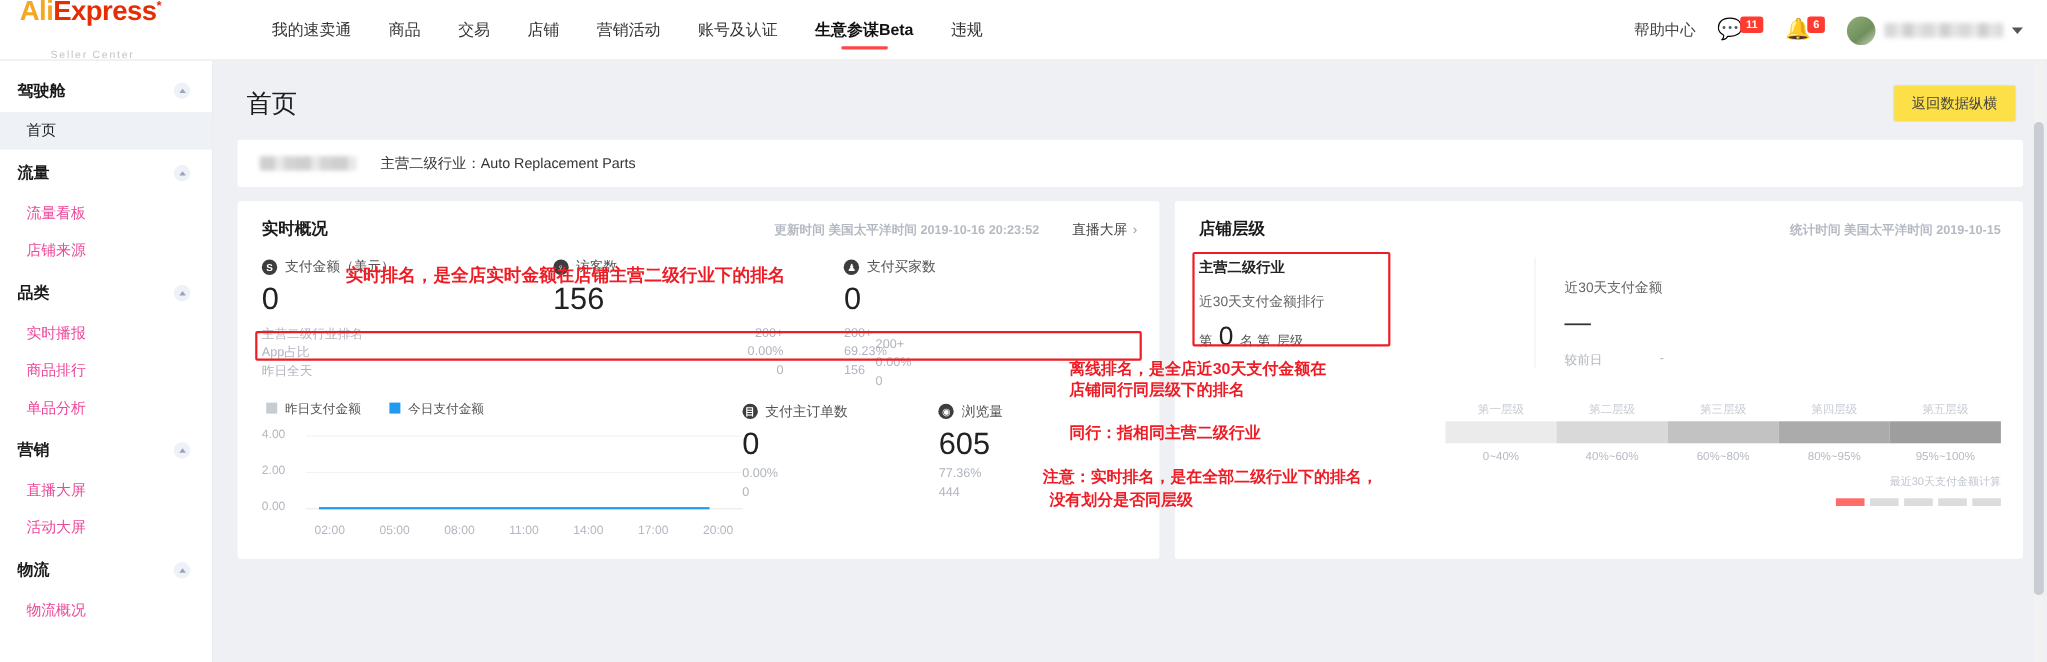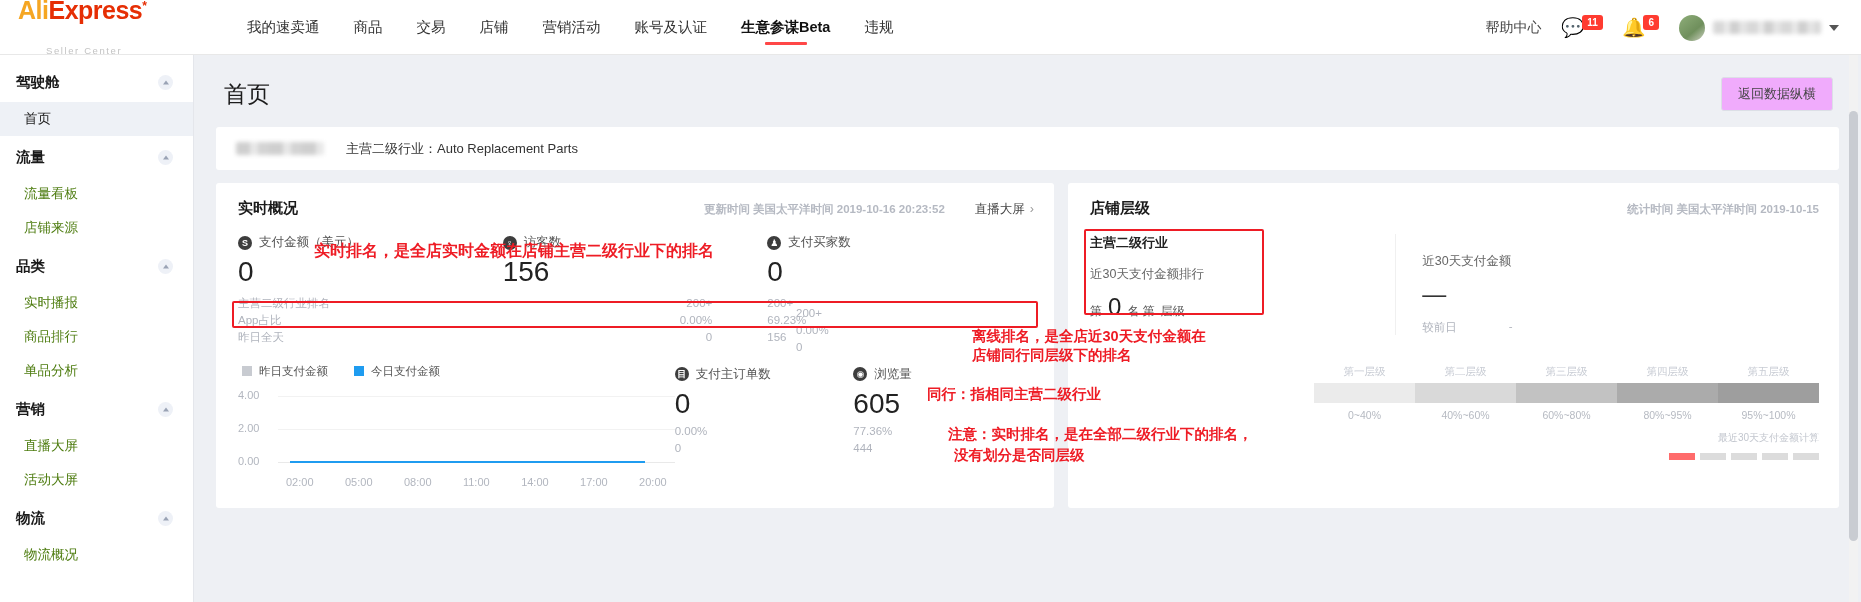--- a/index.html
+++ b/index.html
@@ -153,41 +153,41 @@
     content:"";
     position:absolute; left:50%; top:50%;
     transform: translate(-50%,-60%);
     border-left: 3.5px solid transparent;
     border-right: 3.5px solid transparent;
     border-bottom: 4px solid #9aa3b5;
   }
   .side-item {
     padding: 8px 16px 8px 24px;
     font-size: 13.5px;
-    color: #4d7c0f;
+    color: #ec4899;
     cursor: pointer;
   }
   .side-item.active { background: #eef1f6; color: #222; }
 
   
   .main {
     flex: 1;
     overflow: hidden;
     position: relative;
     background: #eef0f4;
   }
   .page-head {
     display: flex;
     align-items: center;
     justify-content: space-between;
     padding: 22px 28px 16px 30px;
   }
   .page-title { font-size: 23px; color: #1c1c1c; font-weight: normal; }
   .back-btn {
-    background: #f0abfc;
+    background: #fde047;
     border: 1px solid #dcdfe6;
     border-radius: 3px;
     font-size: 13px;
     color: #444;
     padding: 7px 16px;
     cursor: pointer;
     font-family: inherit;
   }
 
   .shopbar {
@@ -602,20 +602,20 @@
             <span style="background:#dcdcdc"></span>
             <span style="background:#dcdcdc"></span>
           </div>
         </div>
       </div>
     </div>
 
     <div class="anno" style="left:120px;top:185px">实时排名，是全店实时金额在店铺主营二级行业下的排名</div>
     <div class="anno anno-sm" style="left:778px;top:272px">离线排名，是全店近30天支付金额在</div>
     <div class="anno anno-sm" style="left:778px;top:291px">店铺同行同层级下的排名</div>
-    <div class="anno anno-sm" style="left:733px;top:330px">同行：指相同主营二级行业</div>
+    <div class="anno anno-sm" style="left:778px;top:330px">同行：指相同主营二级行业</div>
     <div class="anno anno-sm" style="left:754px;top:370px">注意：实时排名，是在全部二级行业下的排名，</div>
     <div class="anno anno-sm" style="left:760px;top:391px">没有划分是否同层级</div>
 
     <div class="scroll-track"></div>
     <div class="scroll-thumb"></div>
   </div>
 </div>
 
 </body></html>

